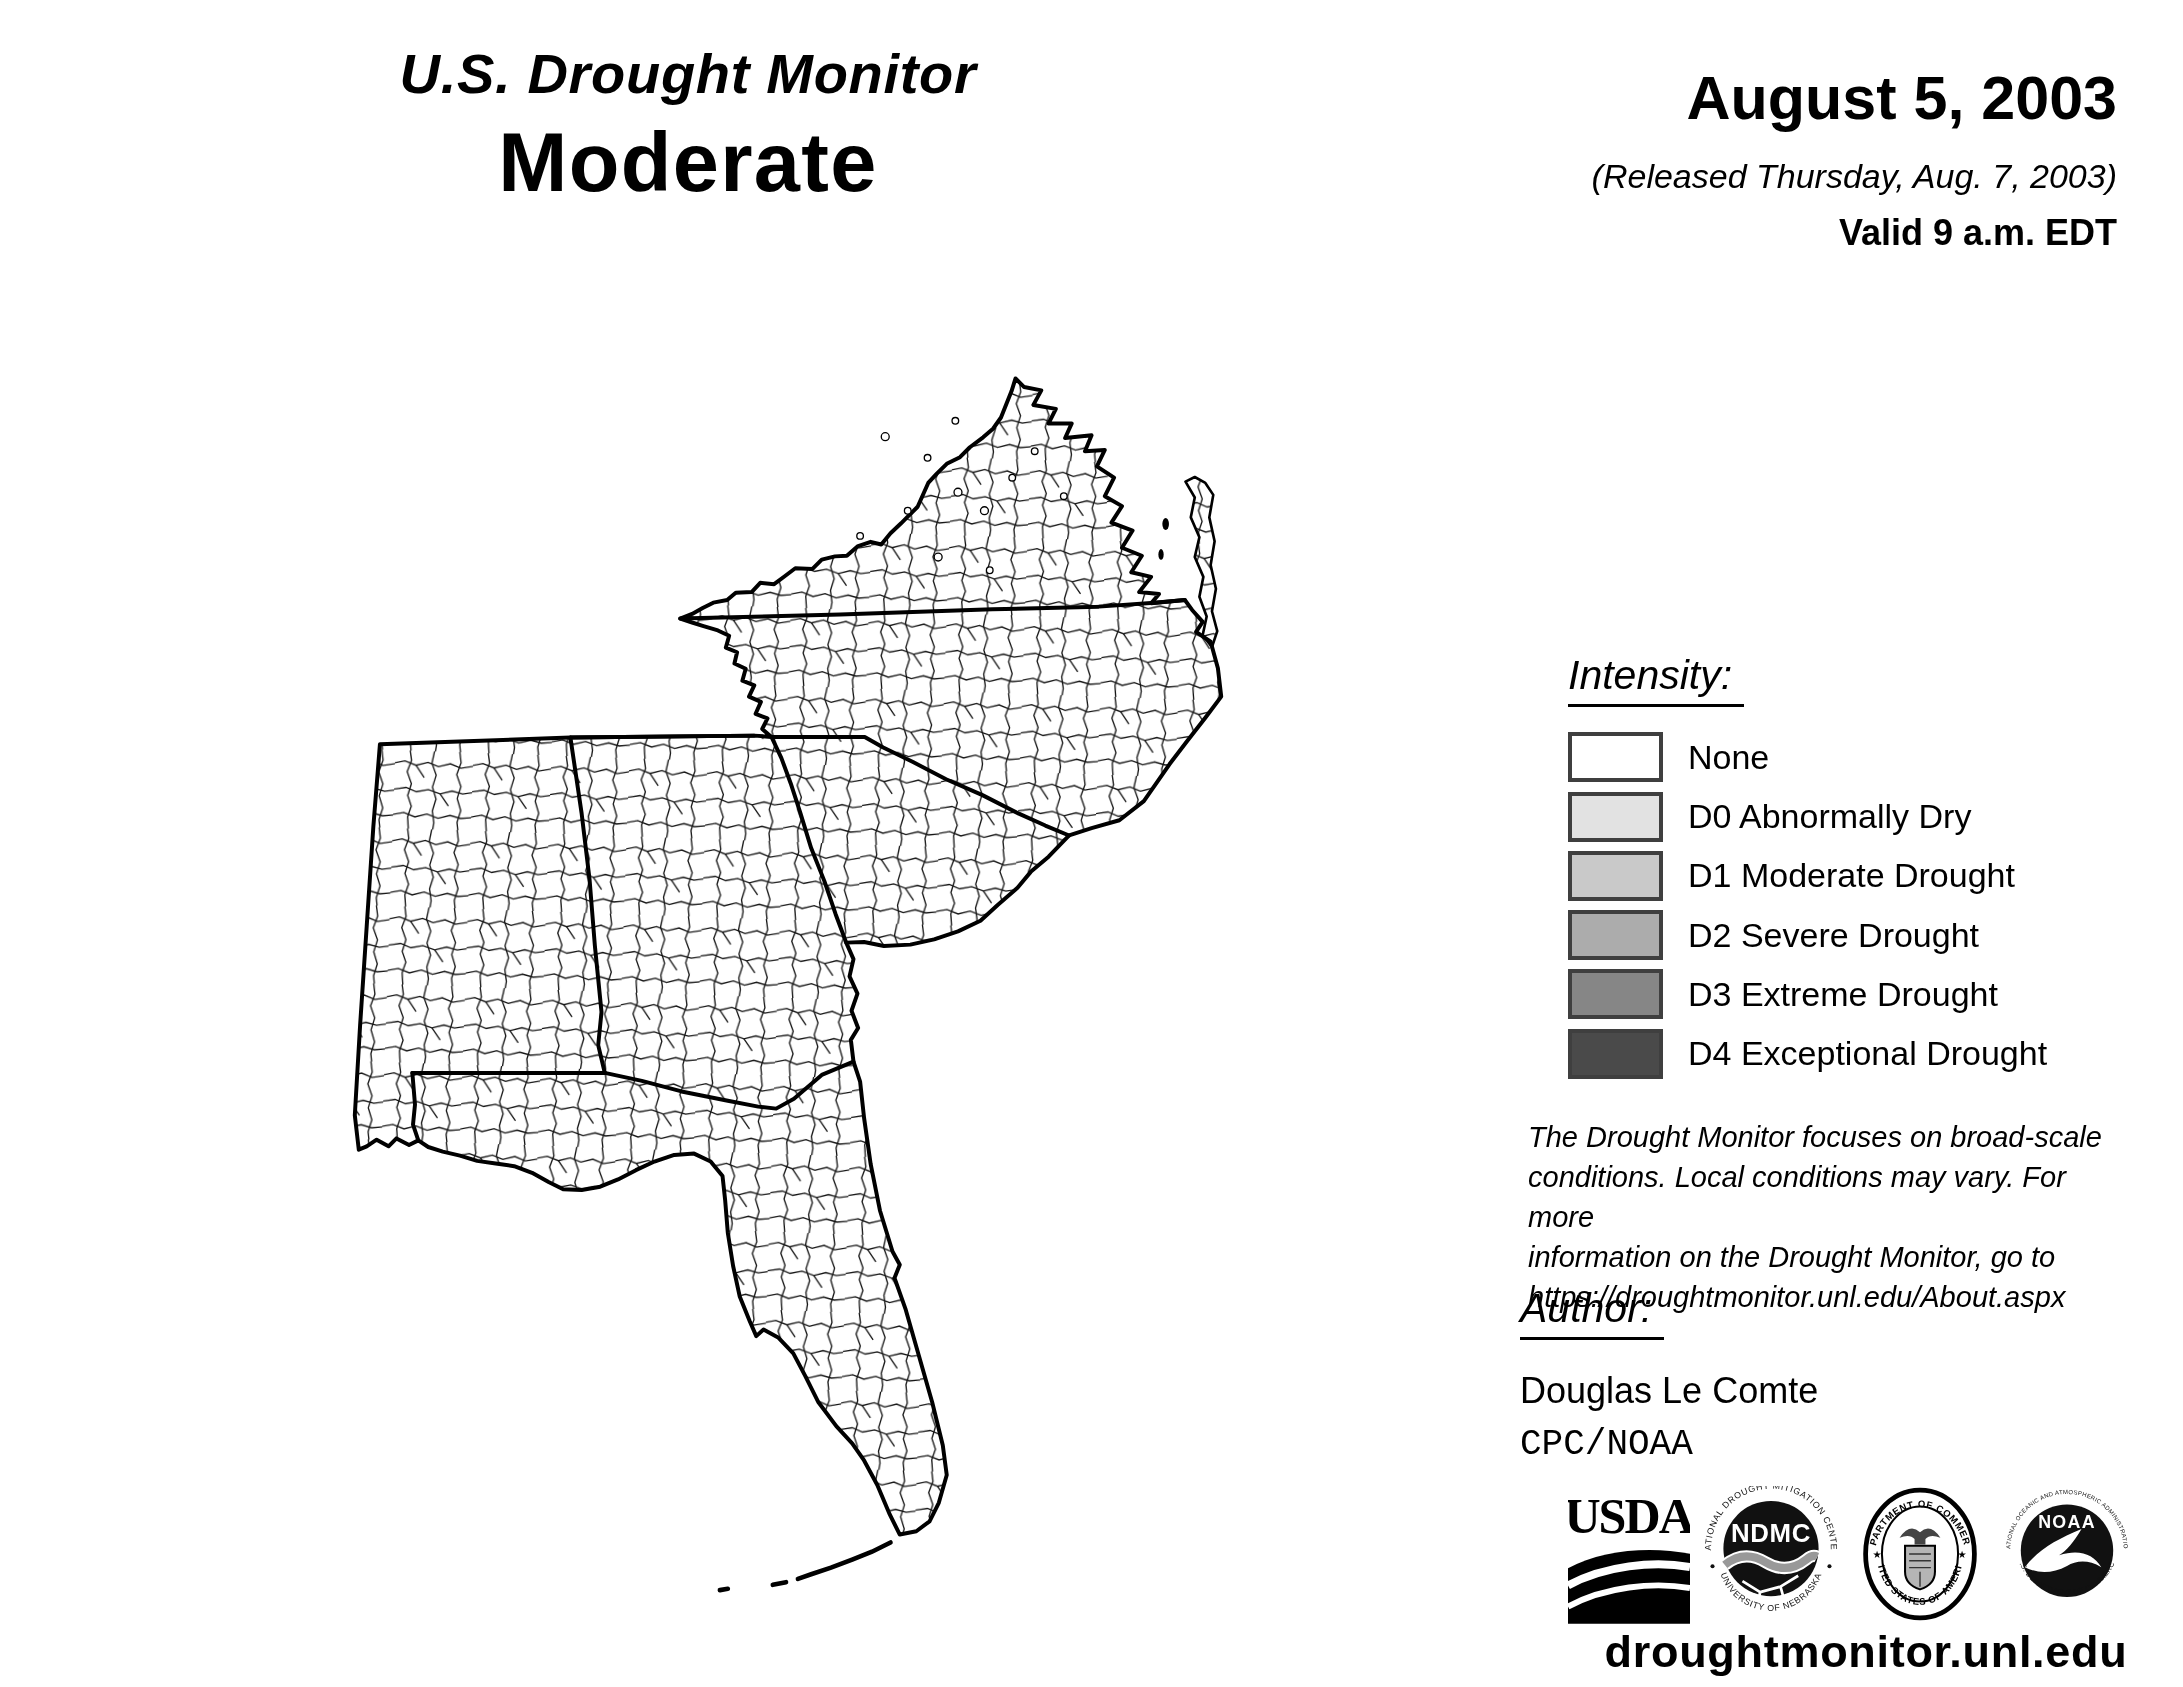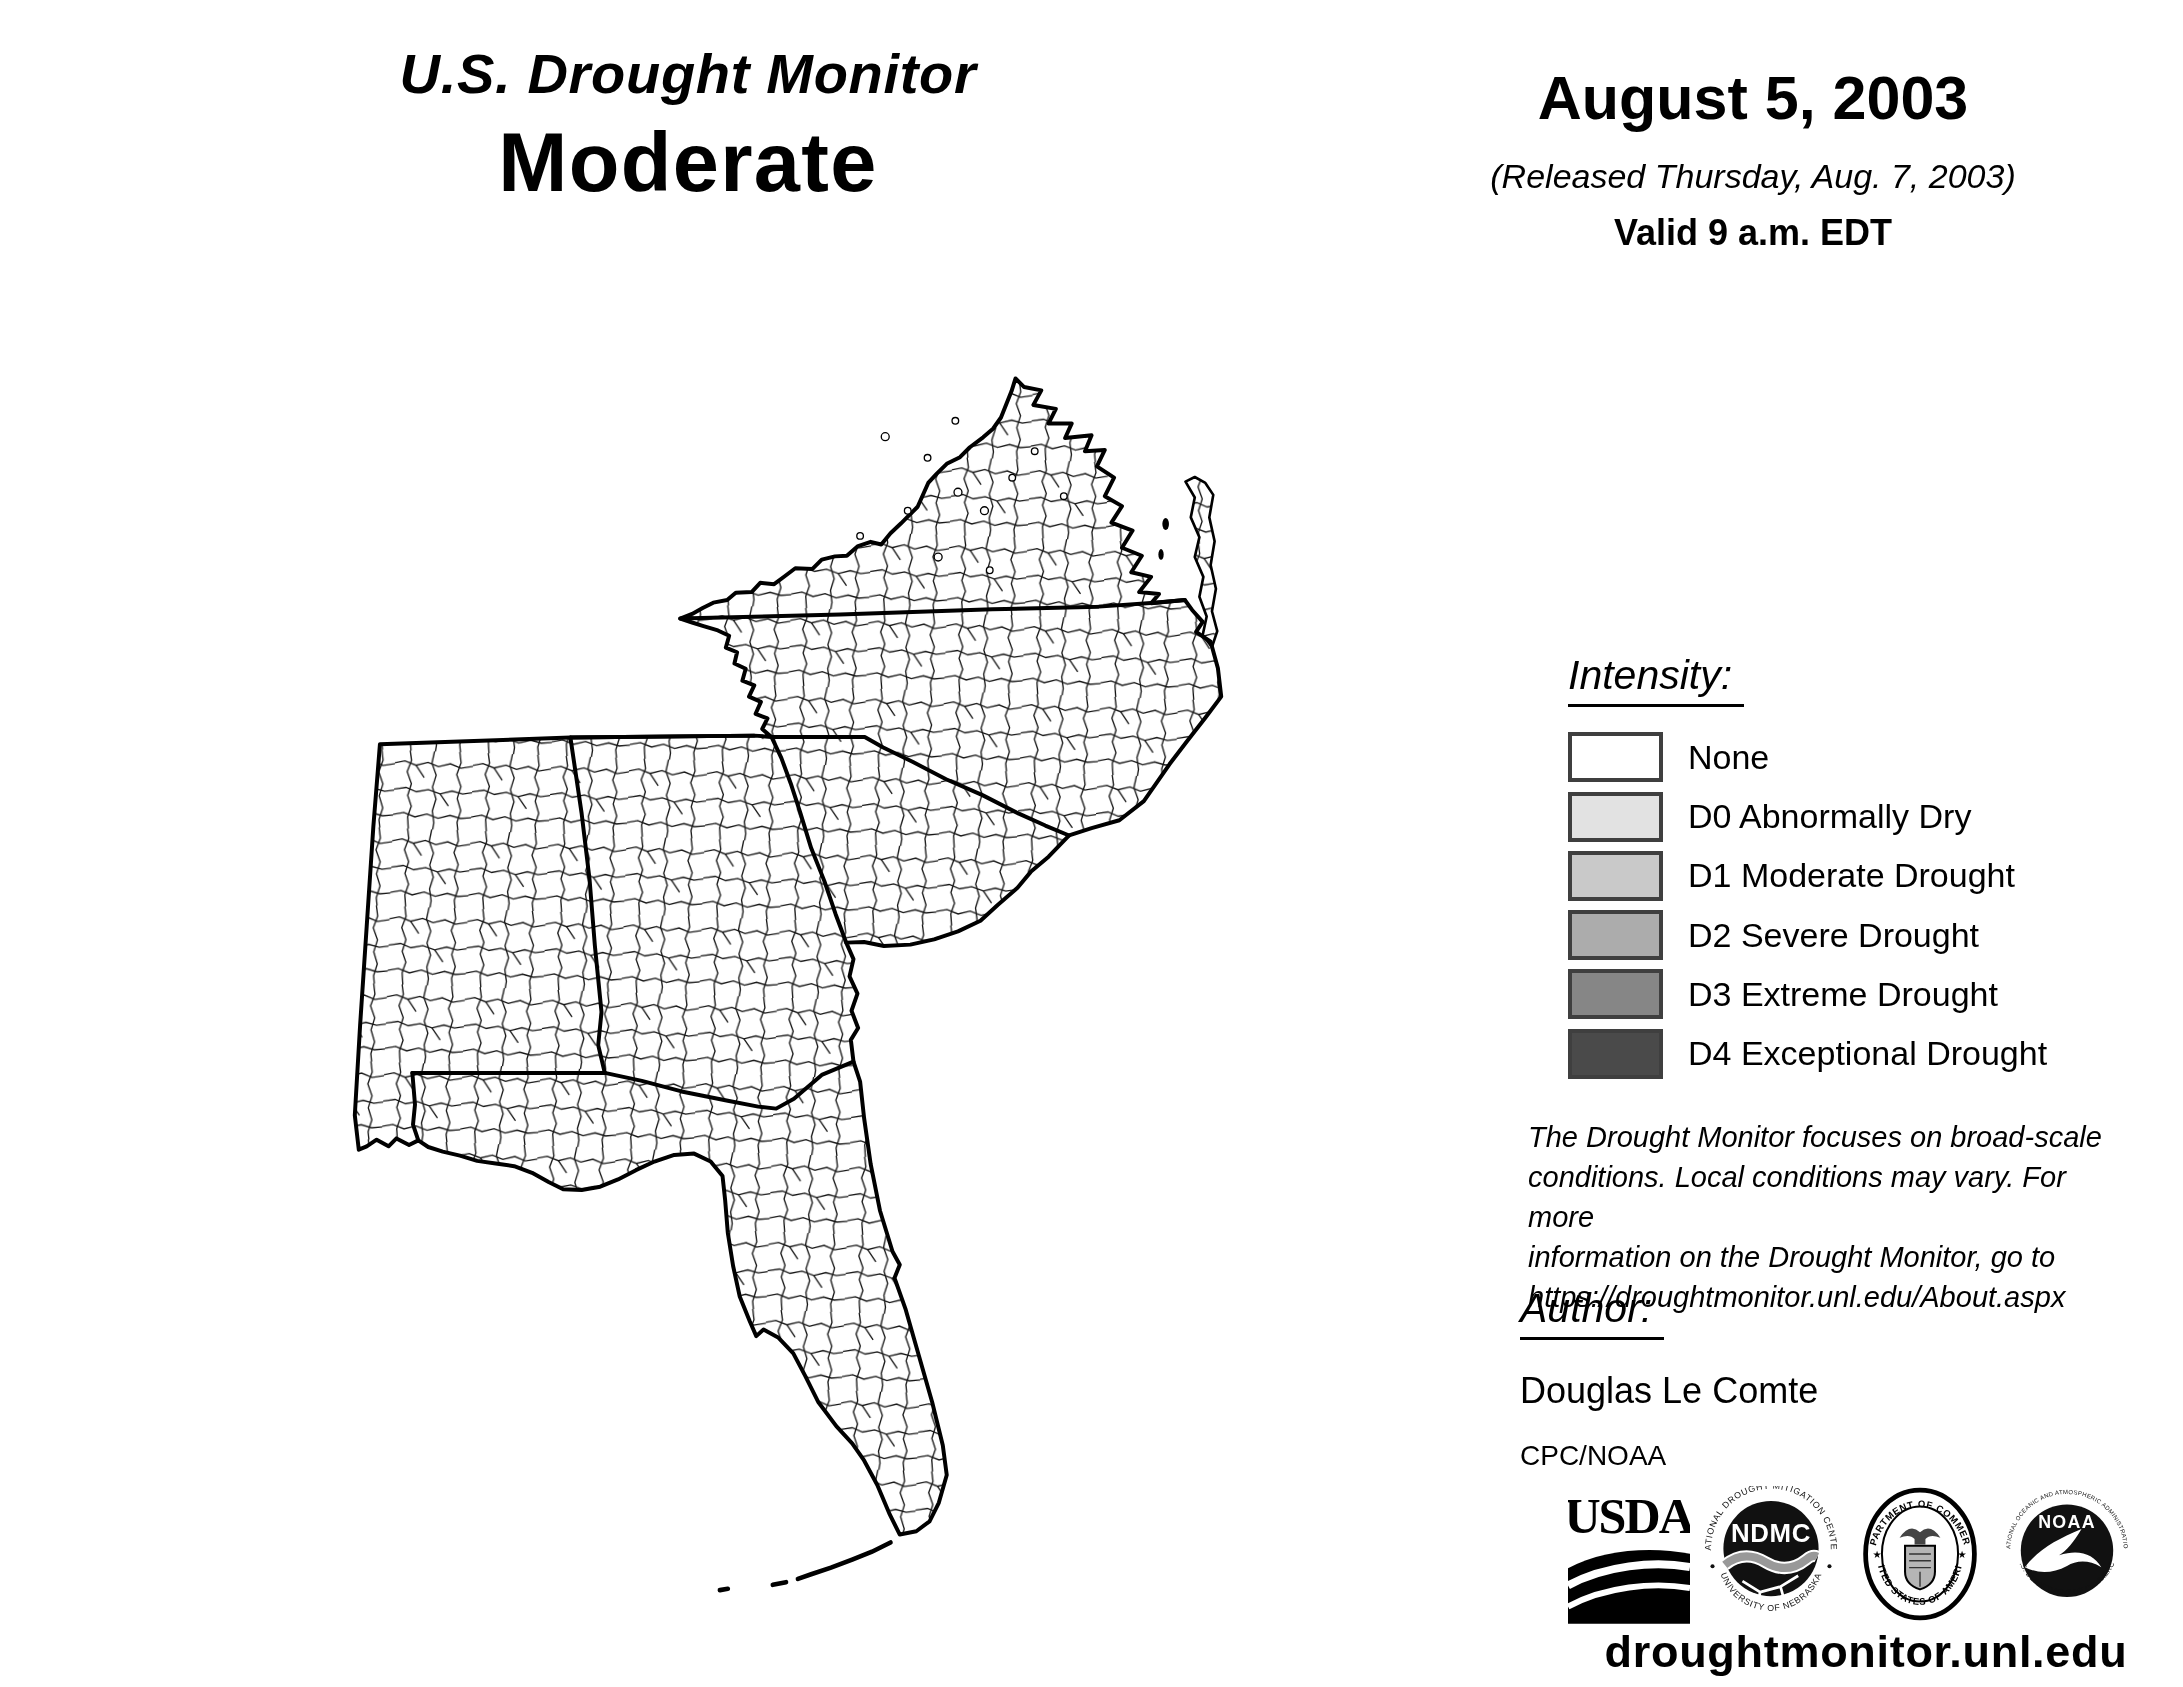--- a/index.html
+++ b/index.html
@@ -5,38 +5,38 @@
   html,body{margin:0;padding:0;}
   body{
     width:2183px;height:1687px;position:relative;background:#ffffff;
     font-family:"Liberation Sans", sans-serif;color:#000;overflow:hidden;
   }
   .abs{position:absolute;}
   
   .title-block{left:225px;top:41px;width:926px;text-align:center;}
   .title1{font-size:56px;font-weight:bold;font-style:italic;letter-spacing:0.7px;}
   .title2{font-size:83px;font-weight:bold;margin-top:9.3px;letter-spacing:1.3px;}
-  .date-block{left:1389px;top:63px;width:728px;text-align:center;}
+  .date-block{left:1389px;top:63px;width:728px;text-align:right;}
   .date1{font-size:61px;font-weight:bold;}
   .date2{font-size:34px;font-weight:normal;font-style:italic;margin-top:24px;}
   .date3{font-size:36px;font-weight:bold;margin-top:16px;}
   
   .legend{left:1568px;top:652px;width:595px;}
   .sec-head{font-size:41px;font-style:italic;display:inline-block;
             border-bottom:3.3px solid #000;padding-bottom:5.3px;padding-right:12px;}
   .legend-rows{margin-top:25px;}
   .legend-row{display:flex;align-items:center;margin-bottom:9.3px;height:50px;}
   .swatch{width:87px;height:42px;border:4px solid #3F3F3F;box-sizing:content-box;background:#fff;flex:0 0 auto;}
   .legend-label{font-size:34px;margin-left:25px;white-space:nowrap;}
   
   .disclaimer{left:1528px;top:1117px;width:609px;font-size:29px;font-style:italic;
               line-height:40px;white-space:pre-line;}
   .author-block{left:1520px;top:1285px;width:595px;}
   .author-name{font-size:36px;margin-top:30px;}
-  .author-org{font-size:28px;margin-top:28px;}
+  .author-org{font-size:36px;margin-top:12px;font-family:Liberation Mono, monospace;}
   
   .logo-row{left:1568px;top:1481px;width:595px;height:146px;display:flex;align-items:center;gap:13px;}
   .footer-url{left:1542px;top:1626px;width:648px;text-align:center;font-size:45px;font-weight:bold;letter-spacing:0.7px;}
   .serif{font-family:"Liberation Serif", serif;}
   svg text{font-family:"Liberation Sans", sans-serif;}
 </style>
 </head>
 <body>
 
 <div class="abs title-block">

